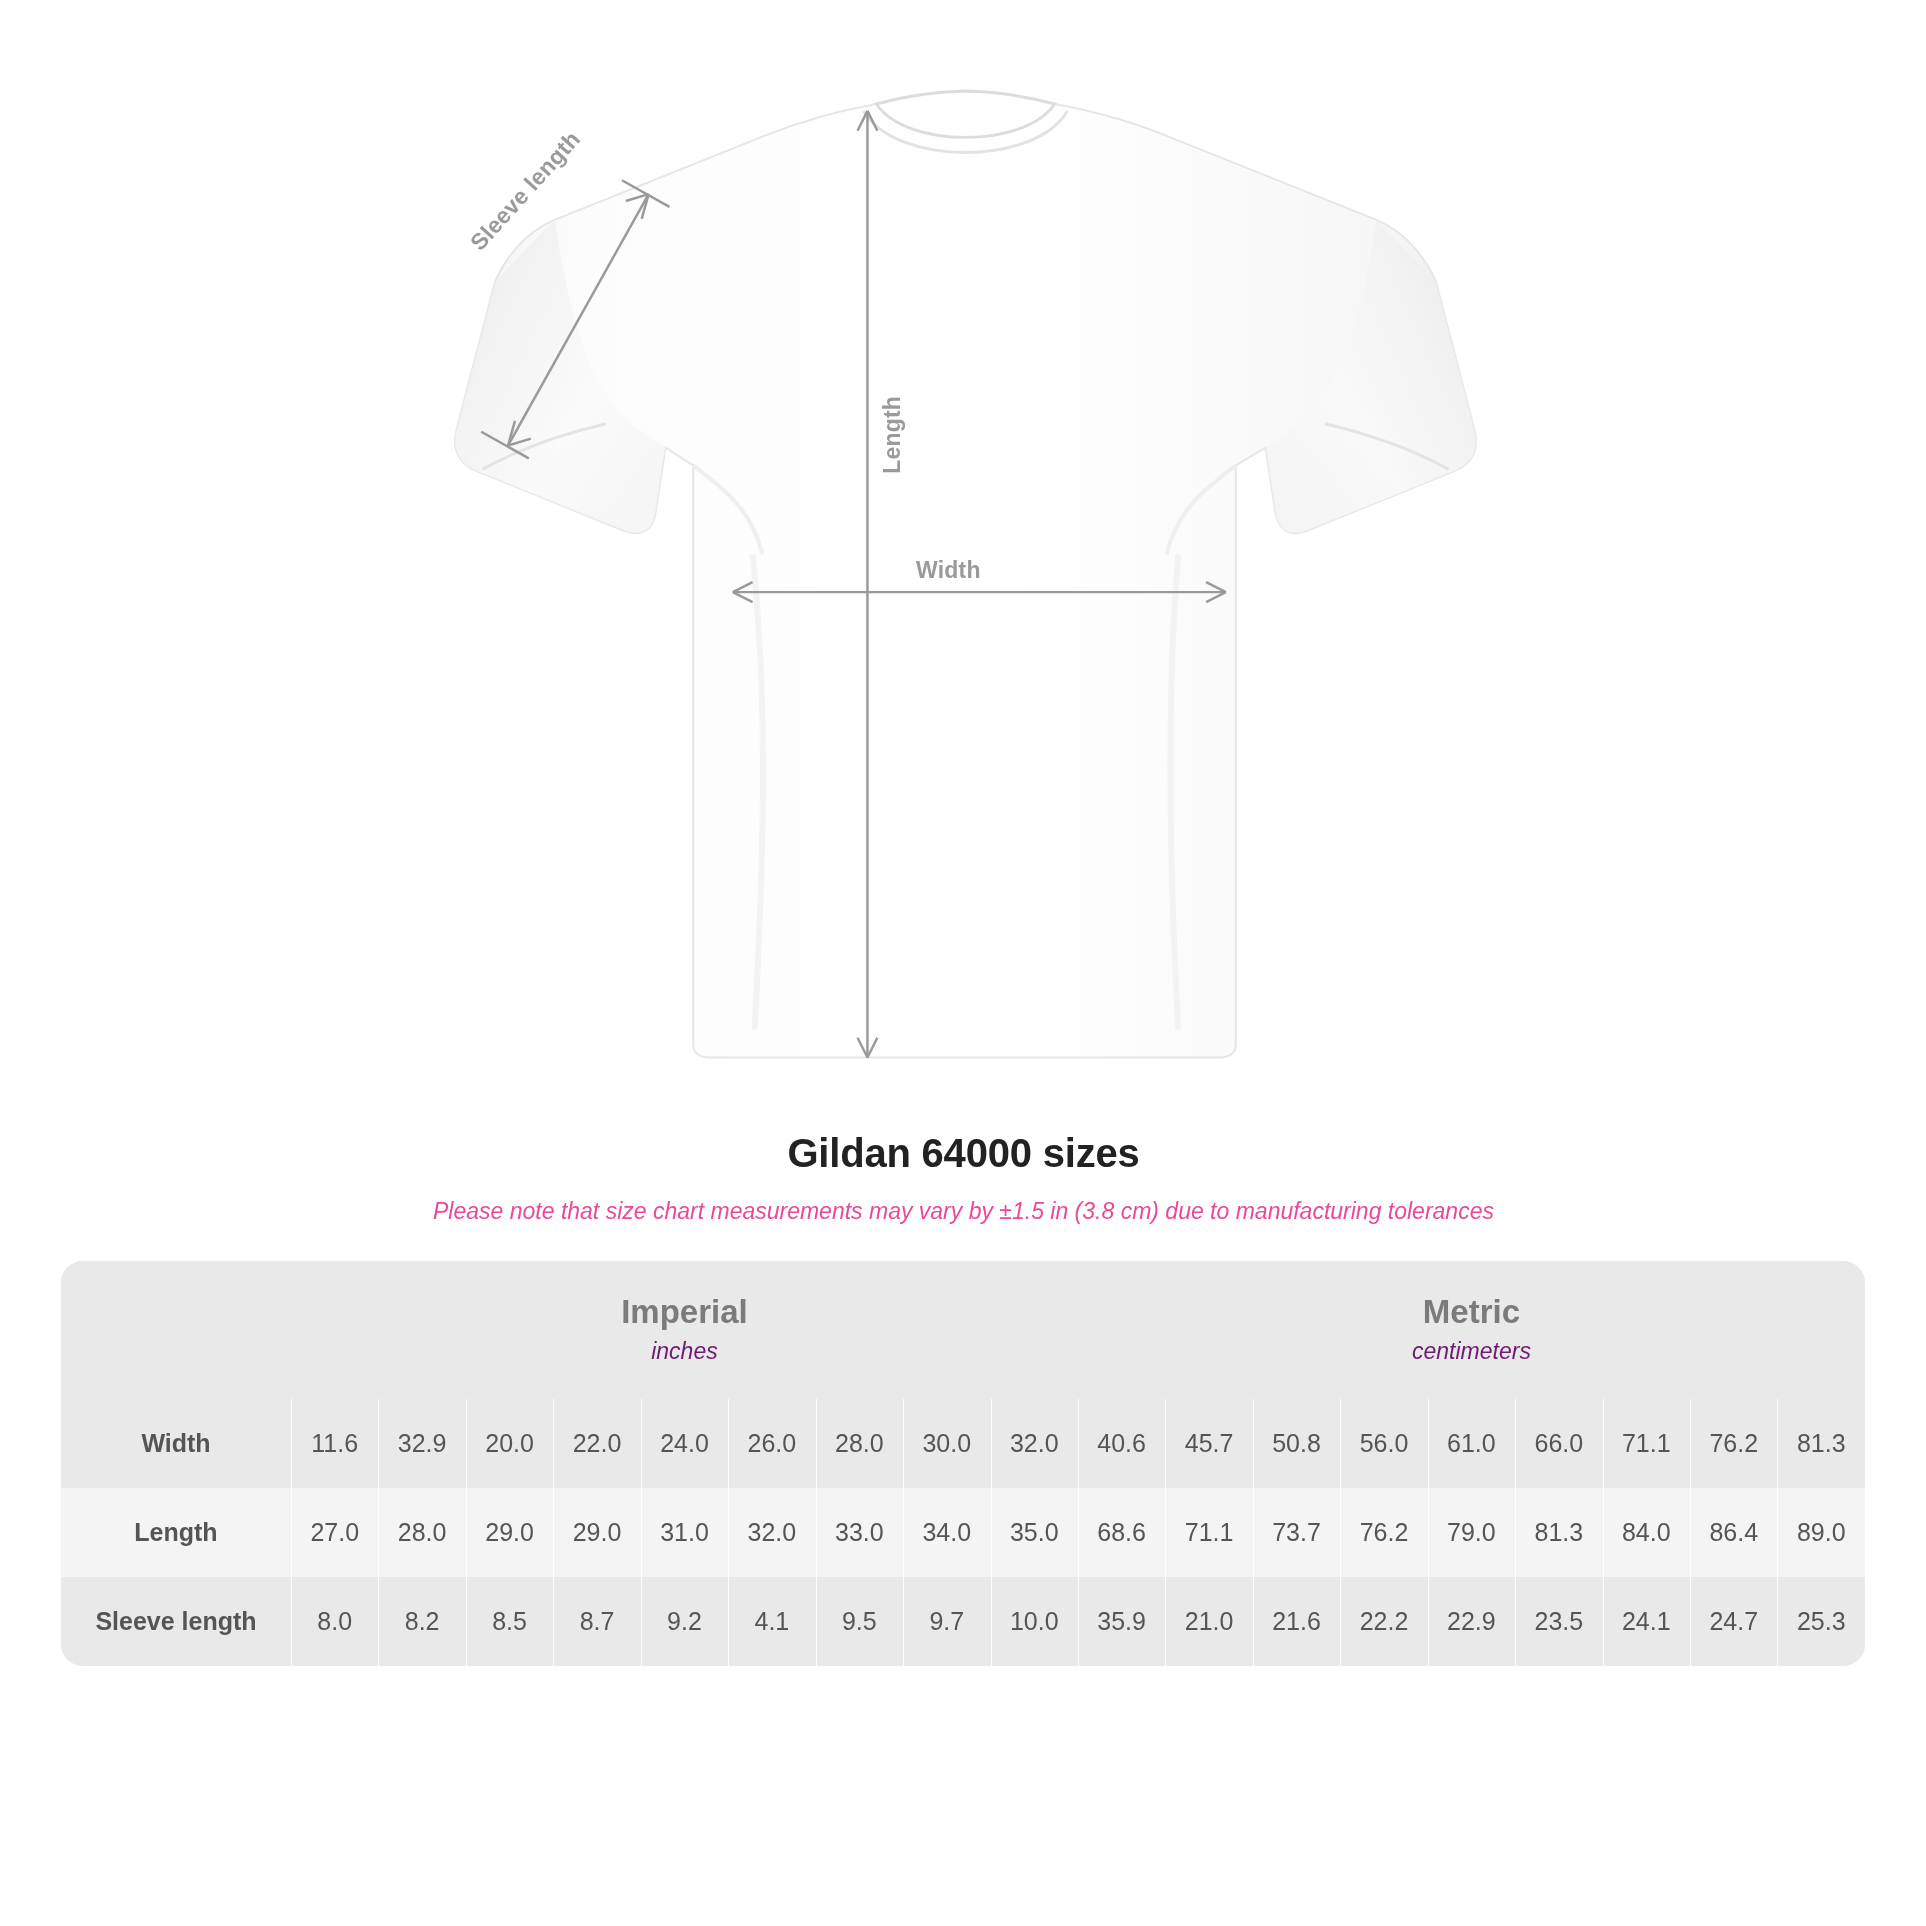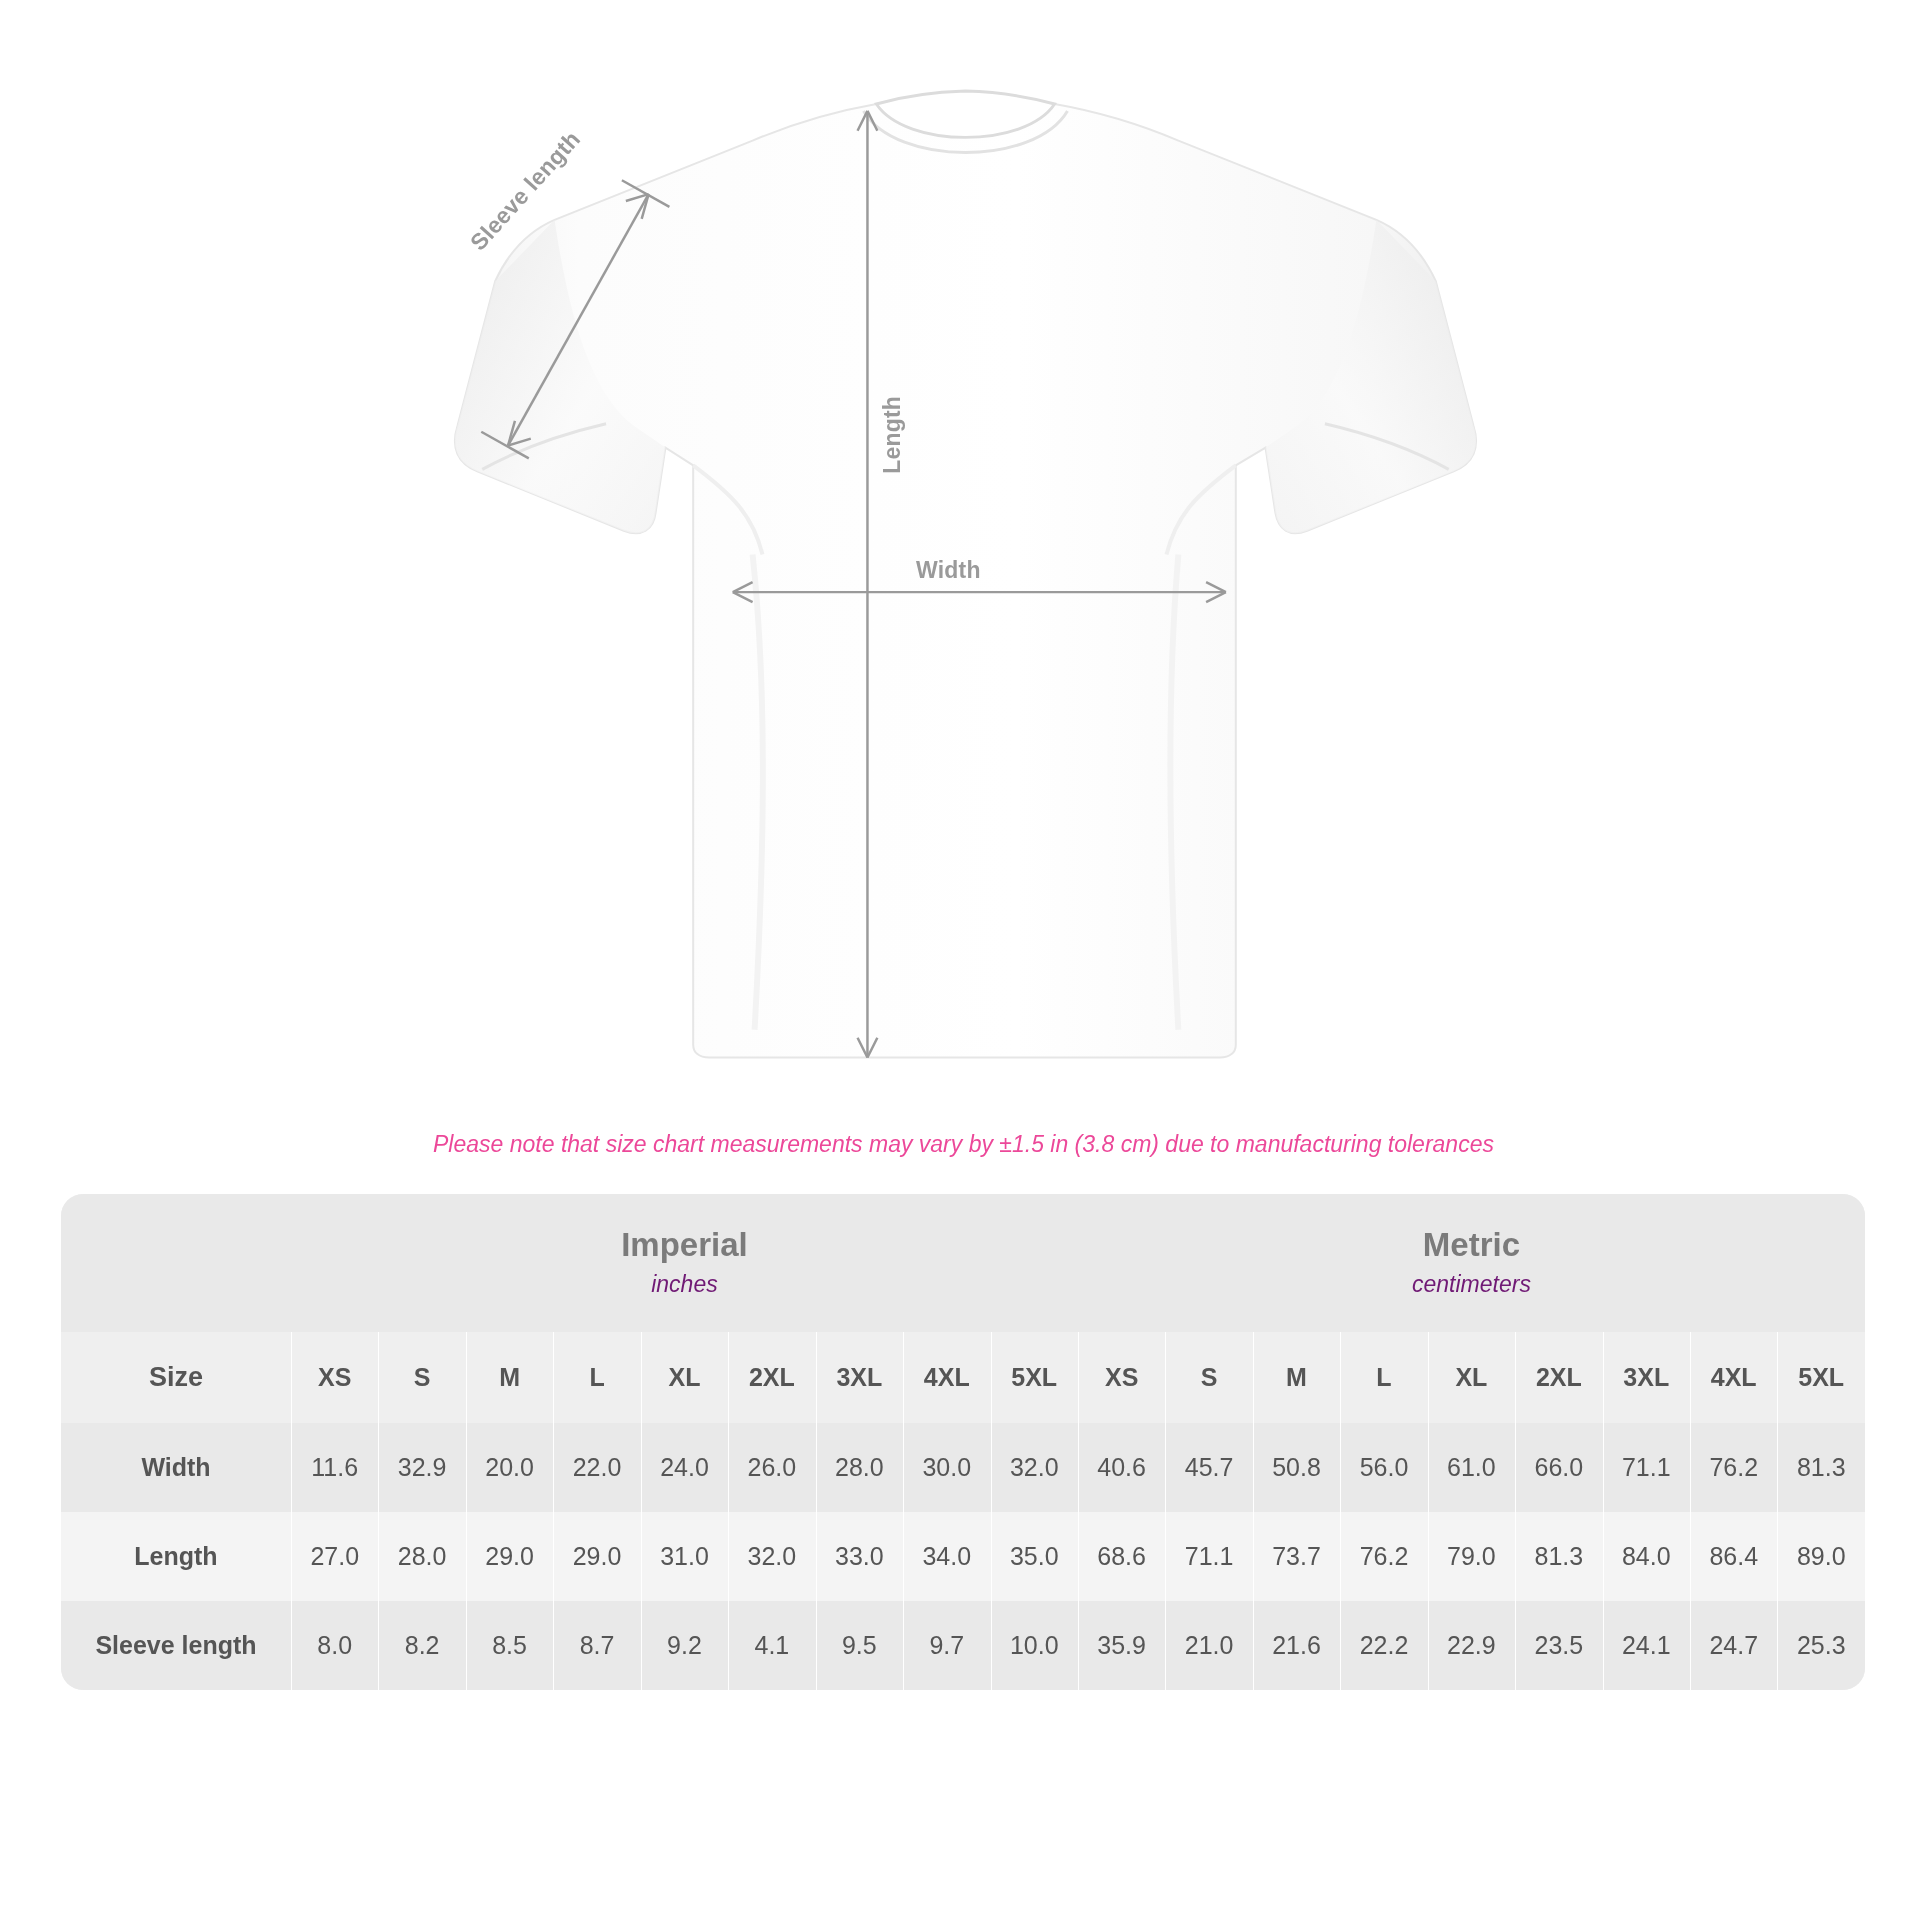--- a/index.html
+++ b/index.html
@@ -236,20 +236,21 @@
         <path d="M486,436 L534,463"></path>
       </g>
     </svg>
 
     <div class="dim-label length">Length</div>
     <div class="dim-label width">Width</div>
     <div class="dim-label sleeve">Sleeve length</div>
   </div>
 
   <div class="title-block">
+    <div class="chart-title">Gildan 64000 sizes</div>
     <div class="chart-note">Please note that size chart measurements may vary by ±1.5 in (3.8 cm) due to manufacturing tolerances</div>
   </div>
 
   <div class="table-wrap">
     <table class="sizes">
       <colgroup>
         <col class="first-col">
       </colgroup>
       <tbody>
         <tr class="unit-row">
@@ -257,41 +258,20 @@
           <td colspan="9">
             <div class="unit-name">Imperial</div>
             <div class="unit-sub">inches</div>
           </td>
           <td colspan="9">
             <div class="unit-name">Metric</div>
             <div class="unit-sub">centimeters</div>
           </td>
         </tr>
 
-        <tr class="head-row">
-          <td class="rowlabel">Size</td>
-          <td class="cell-sep">XS</td>
-          <td class="cell-sep">S</td>
-          <td class="cell-sep">M</td>
-          <td class="cell-sep">L</td>
-          <td class="cell-sep">XL</td>
-          <td class="cell-sep">2XL</td>
-          <td class="cell-sep">3XL</td>
-          <td class="cell-sep">4XL</td>
-          <td class="cell-sep">5XL</td>
-          <td class="cell-sep">XS</td>
-          <td class="cell-sep">S</td>
-          <td class="cell-sep">M</td>
-          <td class="cell-sep">L</td>
-          <td class="cell-sep">XL</td>
-          <td class="cell-sep">2XL</td>
-          <td class="cell-sep">3XL</td>
-          <td class="cell-sep">4XL</td>
-          <td class="cell-sep">5XL</td>
-        </tr>
 
         <tr class="data-row alt">
           <td class="rowlabel">Width</td>
           <td class="cell-sep">11.6</td>
           <td class="cell-sep">32.9</td>
           <td class="cell-sep">20.0</td>
           <td class="cell-sep">22.0</td>
           <td class="cell-sep">24.0</td>
           <td class="cell-sep">26.0</td>
           <td class="cell-sep">28.0</td>

